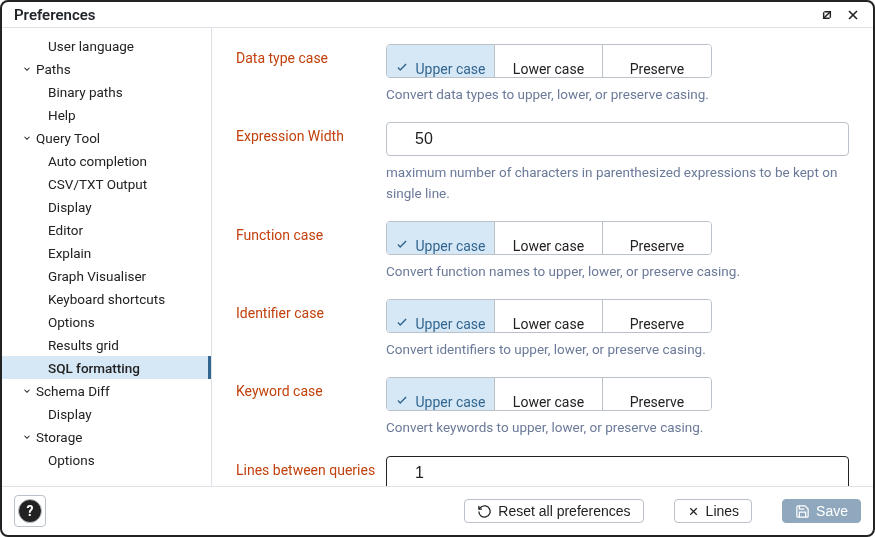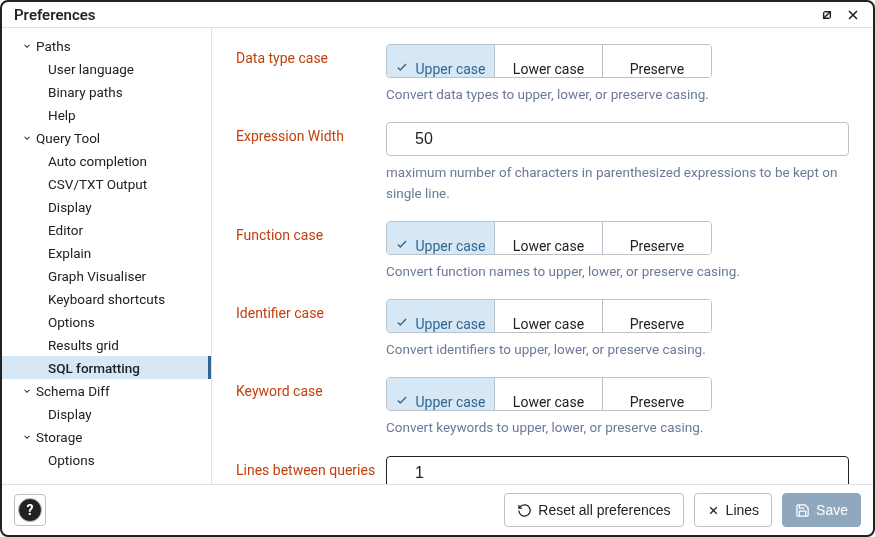--- a/index.html
+++ b/index.html
@@ -138,28 +138,29 @@
     display:flex;
     align-items:center;
     justify-content:space-between;
     gap:10px;
   }
   .footer-right { display:flex; gap:10px; }
   .btn {
     display:inline-flex;
     align-items:center;
     gap:6px;
-    height:34px;
+    height:24px;
     padding:0 12px;
     border:1px solid #bac1c8;
     background:#fff;
     border-radius:4px;
     cursor:pointer;
     font-size:14px;
     color:#222;
+    margin-left:20px;
   }
   .btn.primary {
     background:#8fa8bd;
     border-color:#8fa8bd;
     color:#fff;
   }
   .help-circle {
     width:24px; height:24px;
     border-radius:50%;
     background:#222;
@@ -192,28 +193,28 @@
       <span class="icon-btn">
         <svg width="16" height="16" viewBox="0 0 24 24" fill="none" stroke="#222" stroke-width="2.4">
             <path d="M6 6l12 12M18 6L6 18"></path>
           </svg>
       </span>
     </div>
   </div>
 
   <div class="body">
     <div class="sidebar" id="sidebar">
+        <div class="tree-item level1">
+          <span>User language</span>
+        </div>
         <div class="tree-item group">
           <span class="chev"><svg width="10" height="10" viewBox="0 0 24 24" fill="none" stroke="#222" stroke-width="2.5">
               <path d="M6 9l6 6 6-6"></path>
             </svg></span>
           <span>Paths</span>
-        </div>
-        <div class="tree-item level1">
-          <span>User language</span>
         </div>
         <div class="tree-item level1">
           <span>Binary paths</span>
         </div>
         <div class="tree-item level1">
           <span>Help</span>
         </div>
         <div class="tree-item group">
           <span class="chev"><svg width="10" height="10" viewBox="0 0 24 24" fill="none" stroke="#222" stroke-width="2.5">
               <path d="M6 9l6 6 6-6"></path>

